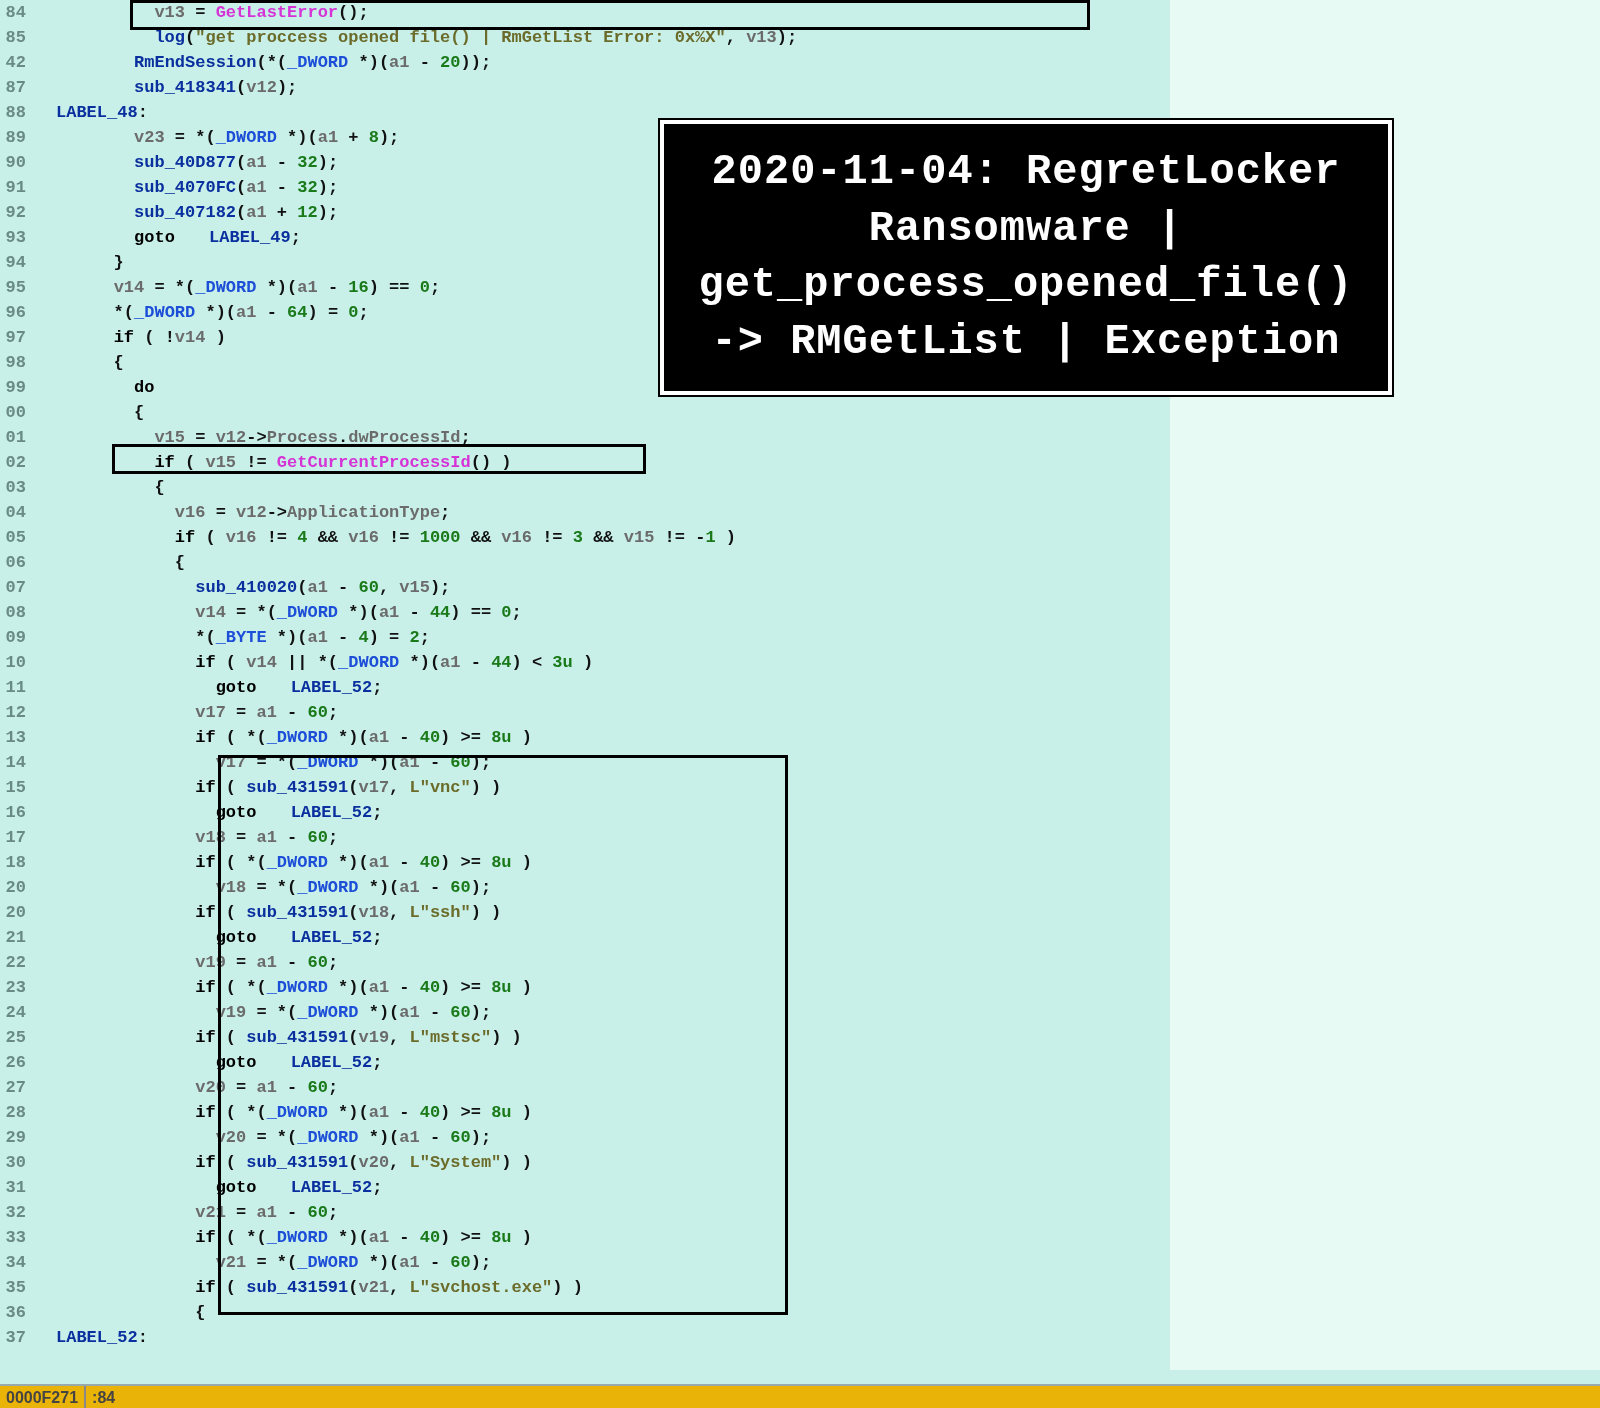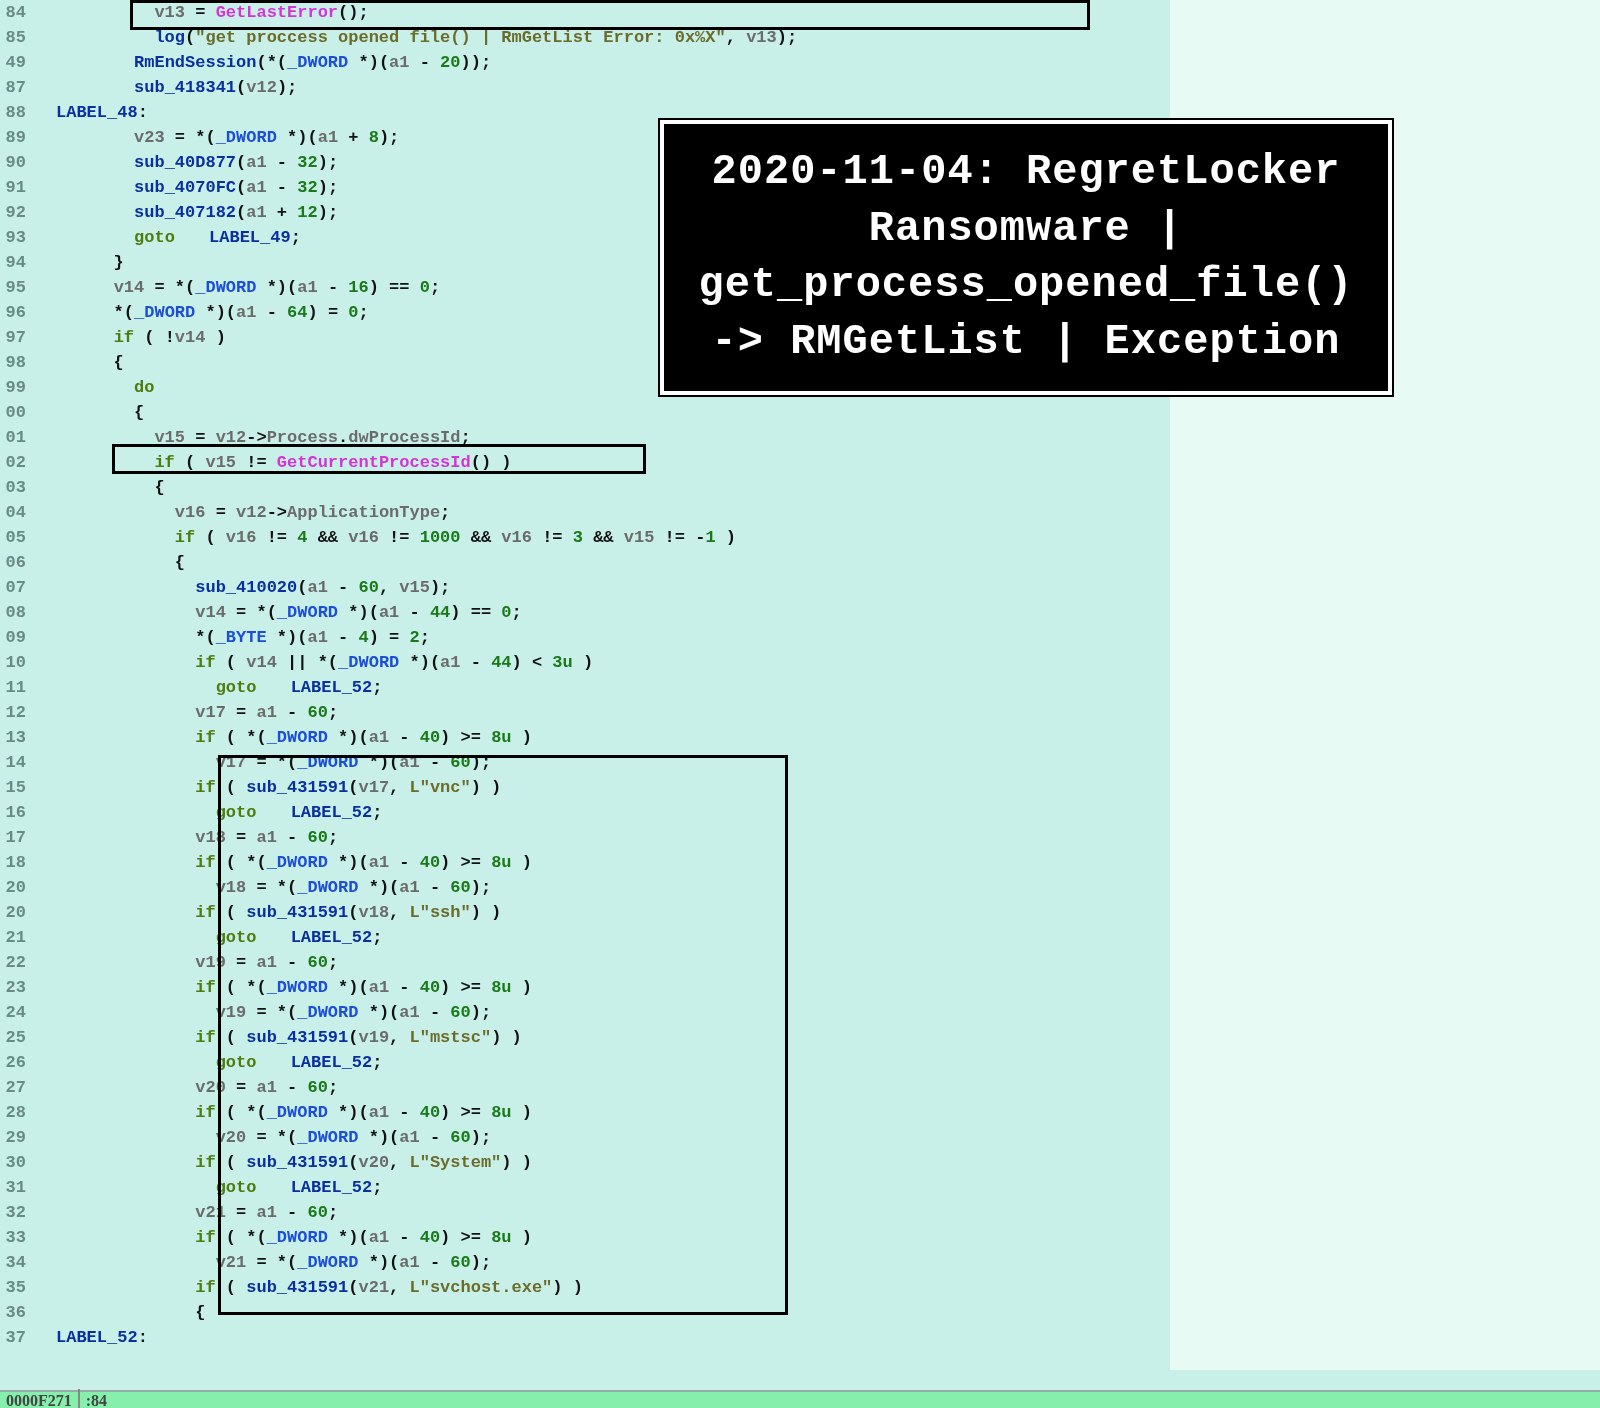--- a/index.html
+++ b/index.html
@@ -29,21 +29,21 @@
     flex-shrink: 0;
   }
   .gutter div { height: 25px; text-align: right; }
   .code {
     flex: 1;
     white-space: pre;
     color: #111;
     padding-left: 2px;
   }
   .code div { height: 25px; }
-  .kw  { color: #4d7c0f; }                 
+  .kw  { color: #000000; }                 
   .fn  { color: #0a2f9e; }                 
   .id  { color: #6b6b6b; }                 
   .num { color: #1a7a1a; font-weight: bold; } 
   .str { color: #6b6b2a; }                 
   .pink{ color: #d633d6; }
   .lbl { color: #0a2f9e; margin-left: 24px; }                 
   .cast { color: #1d4ed8; }                   
 
   .annot {
     position: absolute;
@@ -64,25 +64,25 @@
     background: transparent;
     pointer-events: none;
   }
   svg.arrow {
     position: absolute;
     pointer-events: none;
   }
   .statusbar {
     position: absolute;
     left: 0; right: 0; bottom: 0;
-    height: 18px;
-    background: #86efac;
+    height: 24px;
+    background: #eab308;
     border-top: 2px solid #9aa;
     color: #444;
-    font-family: Liberation Serif, serif;
+    font-family: Liberation Sans, sans-serif;
     font-size: 16px;
     padding-left: 6px;
     display: flex;
     align-items: center;
   }
   .statusbar .sep {
     display: inline-block;
     width: 2px; height: 22px;
     background: #888;
     margin: 0 6px;
@@ -101,21 +101,21 @@
 </style>
 </head>
 <body>
 
 <div class="right-bg"></div>
 
 <div class="editor">
   <div class="gutter" id="gutter">
       <div>84</div>
       <div>85</div>
-      <div>49</div>
+      <div>42</div>
       <div>87</div>
       <div>88</div>
       <div>89</div>
       <div>90</div>
       <div>91</div>
       <div>92</div>
       <div>93</div>
       <div>94</div>
       <div>95</div>
       <div>96</div>

